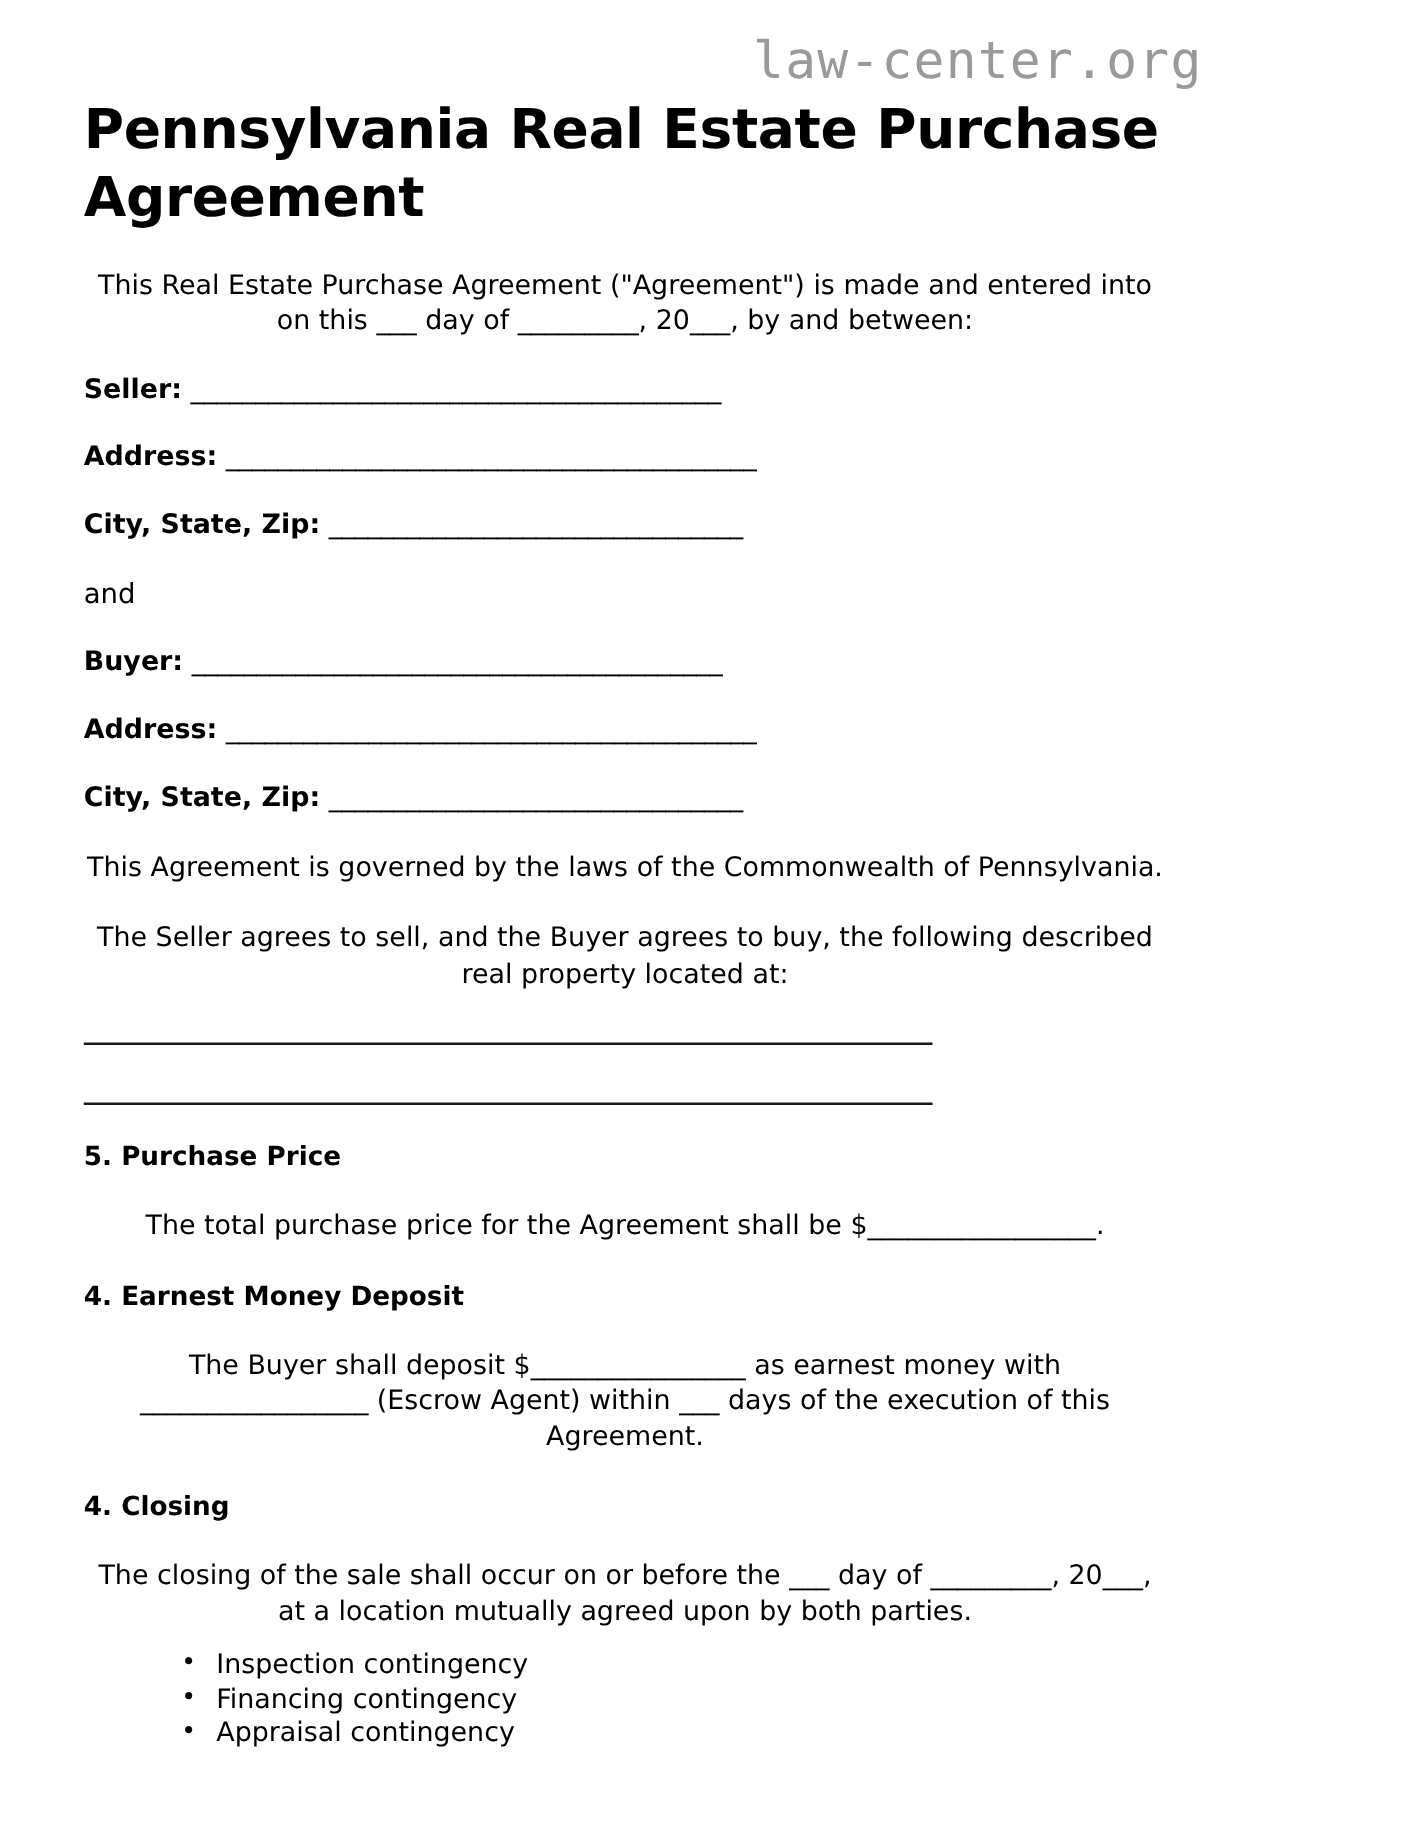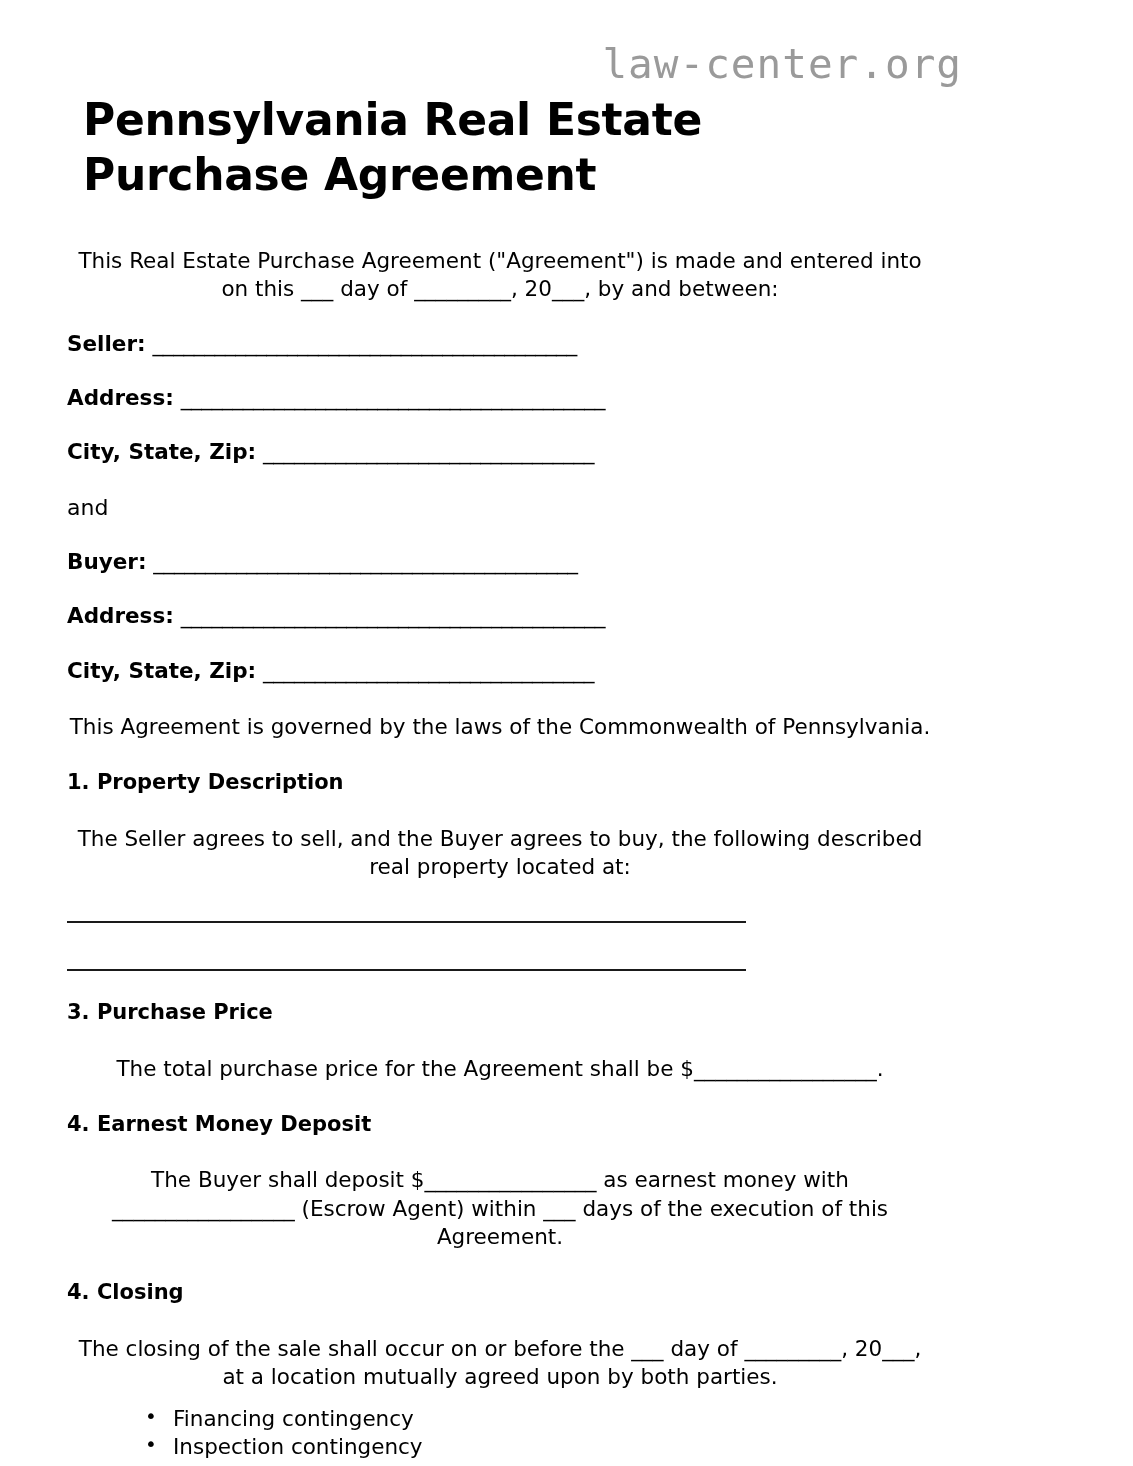--- a/index.html
+++ b/index.html
@@ -32,21 +32,21 @@
     font-family: "DejaVu Sans Mono", monospace;
     font-size: 41px;
     letter-spacing: 1px;
     color: #9a9a9a;
     white-space: nowrap;
     line-height: 1;
   }
 
   
   .doc-title {
-    margin: 16px;
+    margin: 0;
     padding-top: 76px;
     font-size: 44px;
     font-weight: bold;
     line-height: 1.26;
     letter-spacing: -0.3px;
     max-width: 900px;
   }
 
   
   p.body-text {
@@ -162,37 +162,36 @@
     <span class="ul-fill">_________________________________________</span>
   </p>
 
   <p class="field-line">
     <span class="label">City, State, Zip:</span>
     <span class="ul-fill">________________________________</span>
   </p>
 
   <p class="body-text">This Agreement is governed by the laws of the Commonwealth of Pennsylvania.</p>
 
-  <h2 class="section-heading">1. Property Description</h2>
   <p class="body-text">The Seller agrees to sell, and the Buyer agrees to buy, the following described real property located at:</p>
 
   <div class="blank-rules">
     <div class="blank-rule"></div>
     <div class="blank-rule"></div>
   </div>
 
-  <h2 class="section-heading">3. Purchase Price</h2>
+  <h2 class="section-heading">5. Purchase Price</h2>
   <p class="body-text">The total purchase price for the Agreement shall be $_________________.</p>
 
   <h2 class="section-heading">4. Earnest Money Deposit</h2>
   <p class="body-text">The Buyer shall deposit $________________ as earnest money with _________________ (Escrow Agent) within ___ days of the execution of this Agreement.</p>
 
   <h2 class="section-heading">4. Closing</h2>
   <p class="body-text">The closing of the sale shall occur on or before the ___ day of _________, 20___, at a location mutually agreed upon by both parties.</p>
 
 
   <ul class="bullets">
+    <li>Inspection contingency</li>
     <li>Financing contingency</li>
-    <li>Inspection contingency</li>
     <li>Appraisal contingency</li>
   </ul>
 
 </div>
 
 </body></html>

